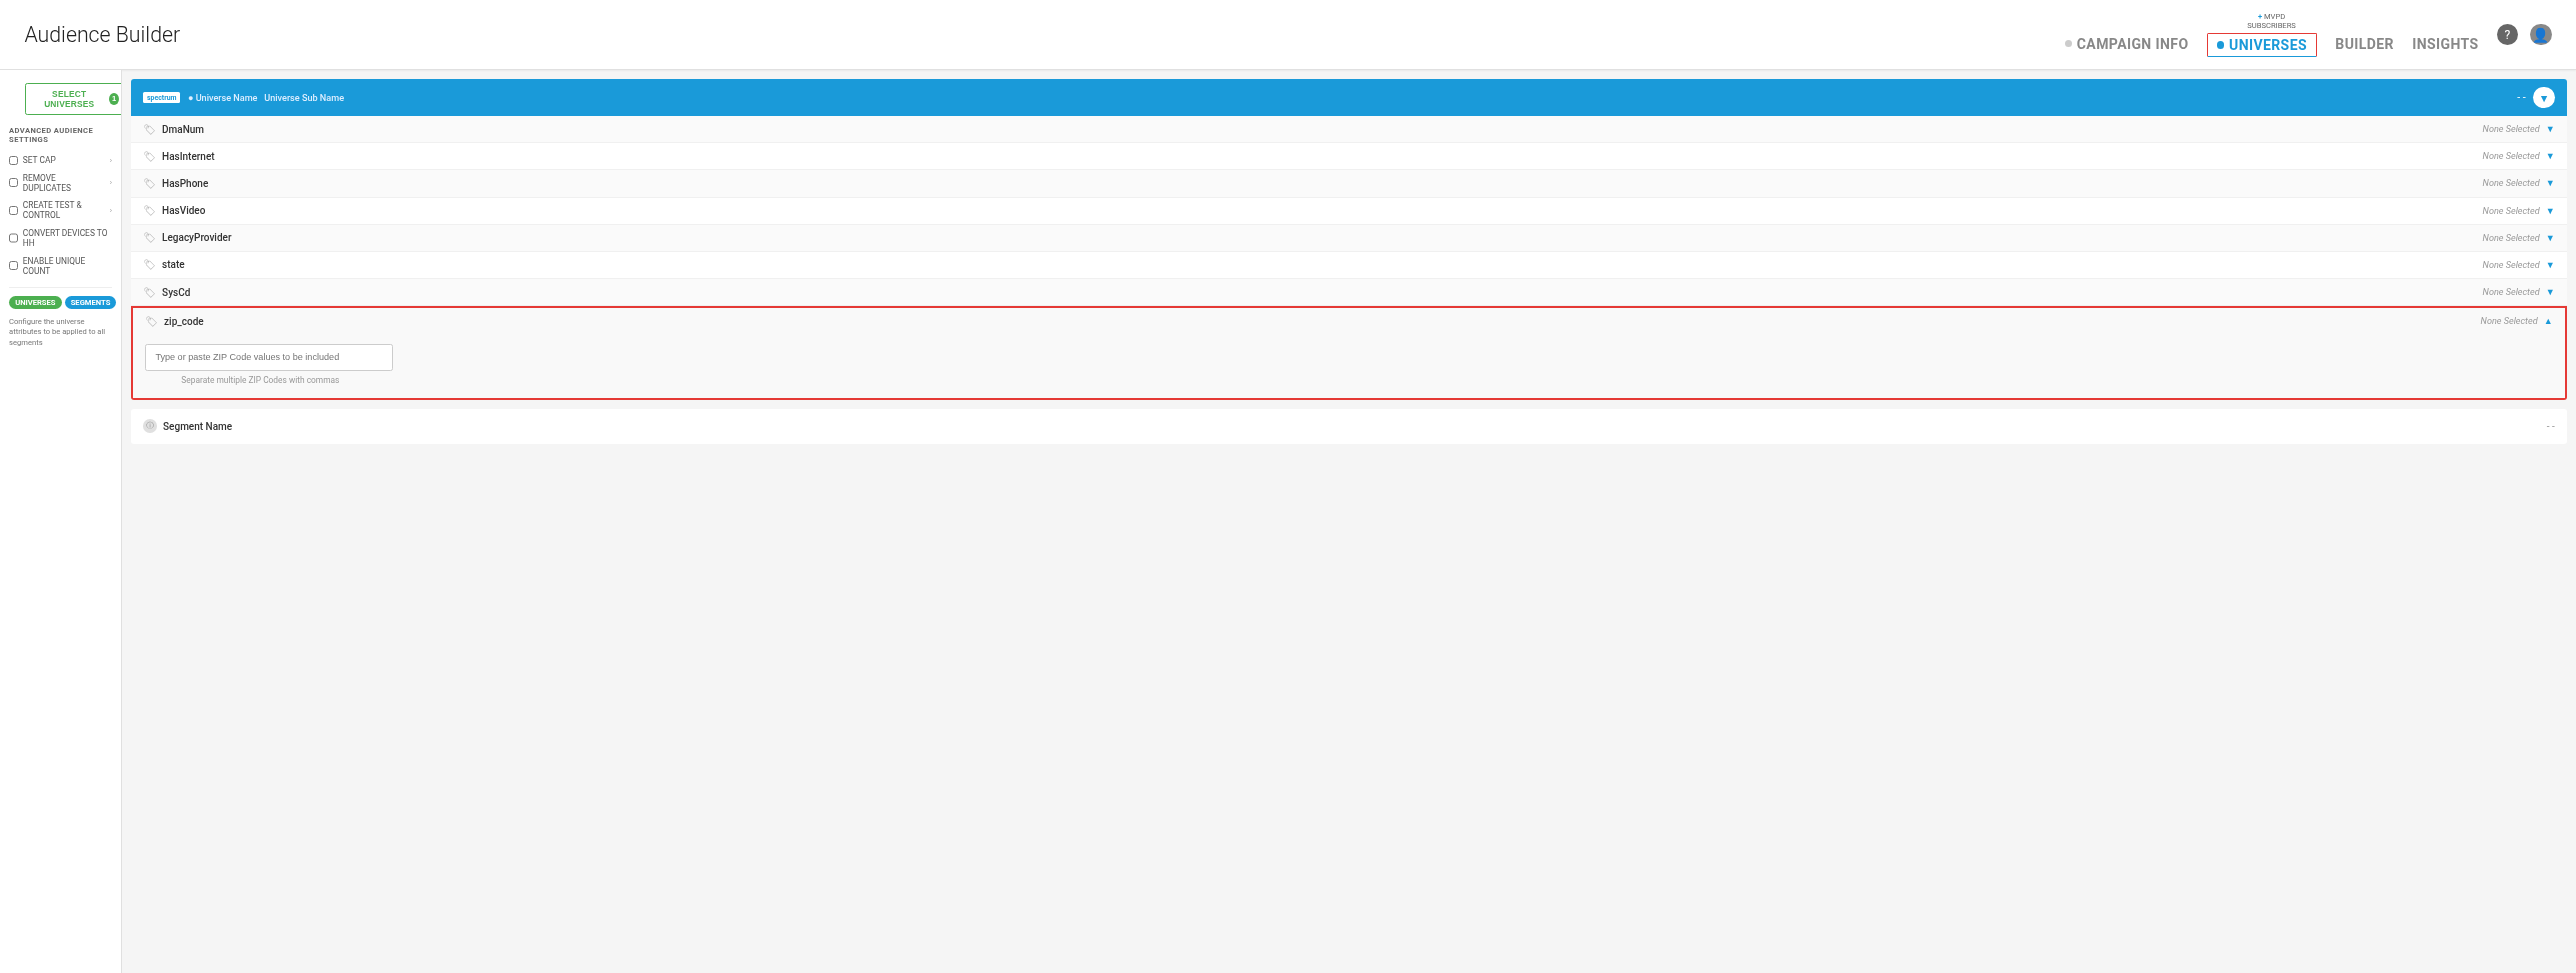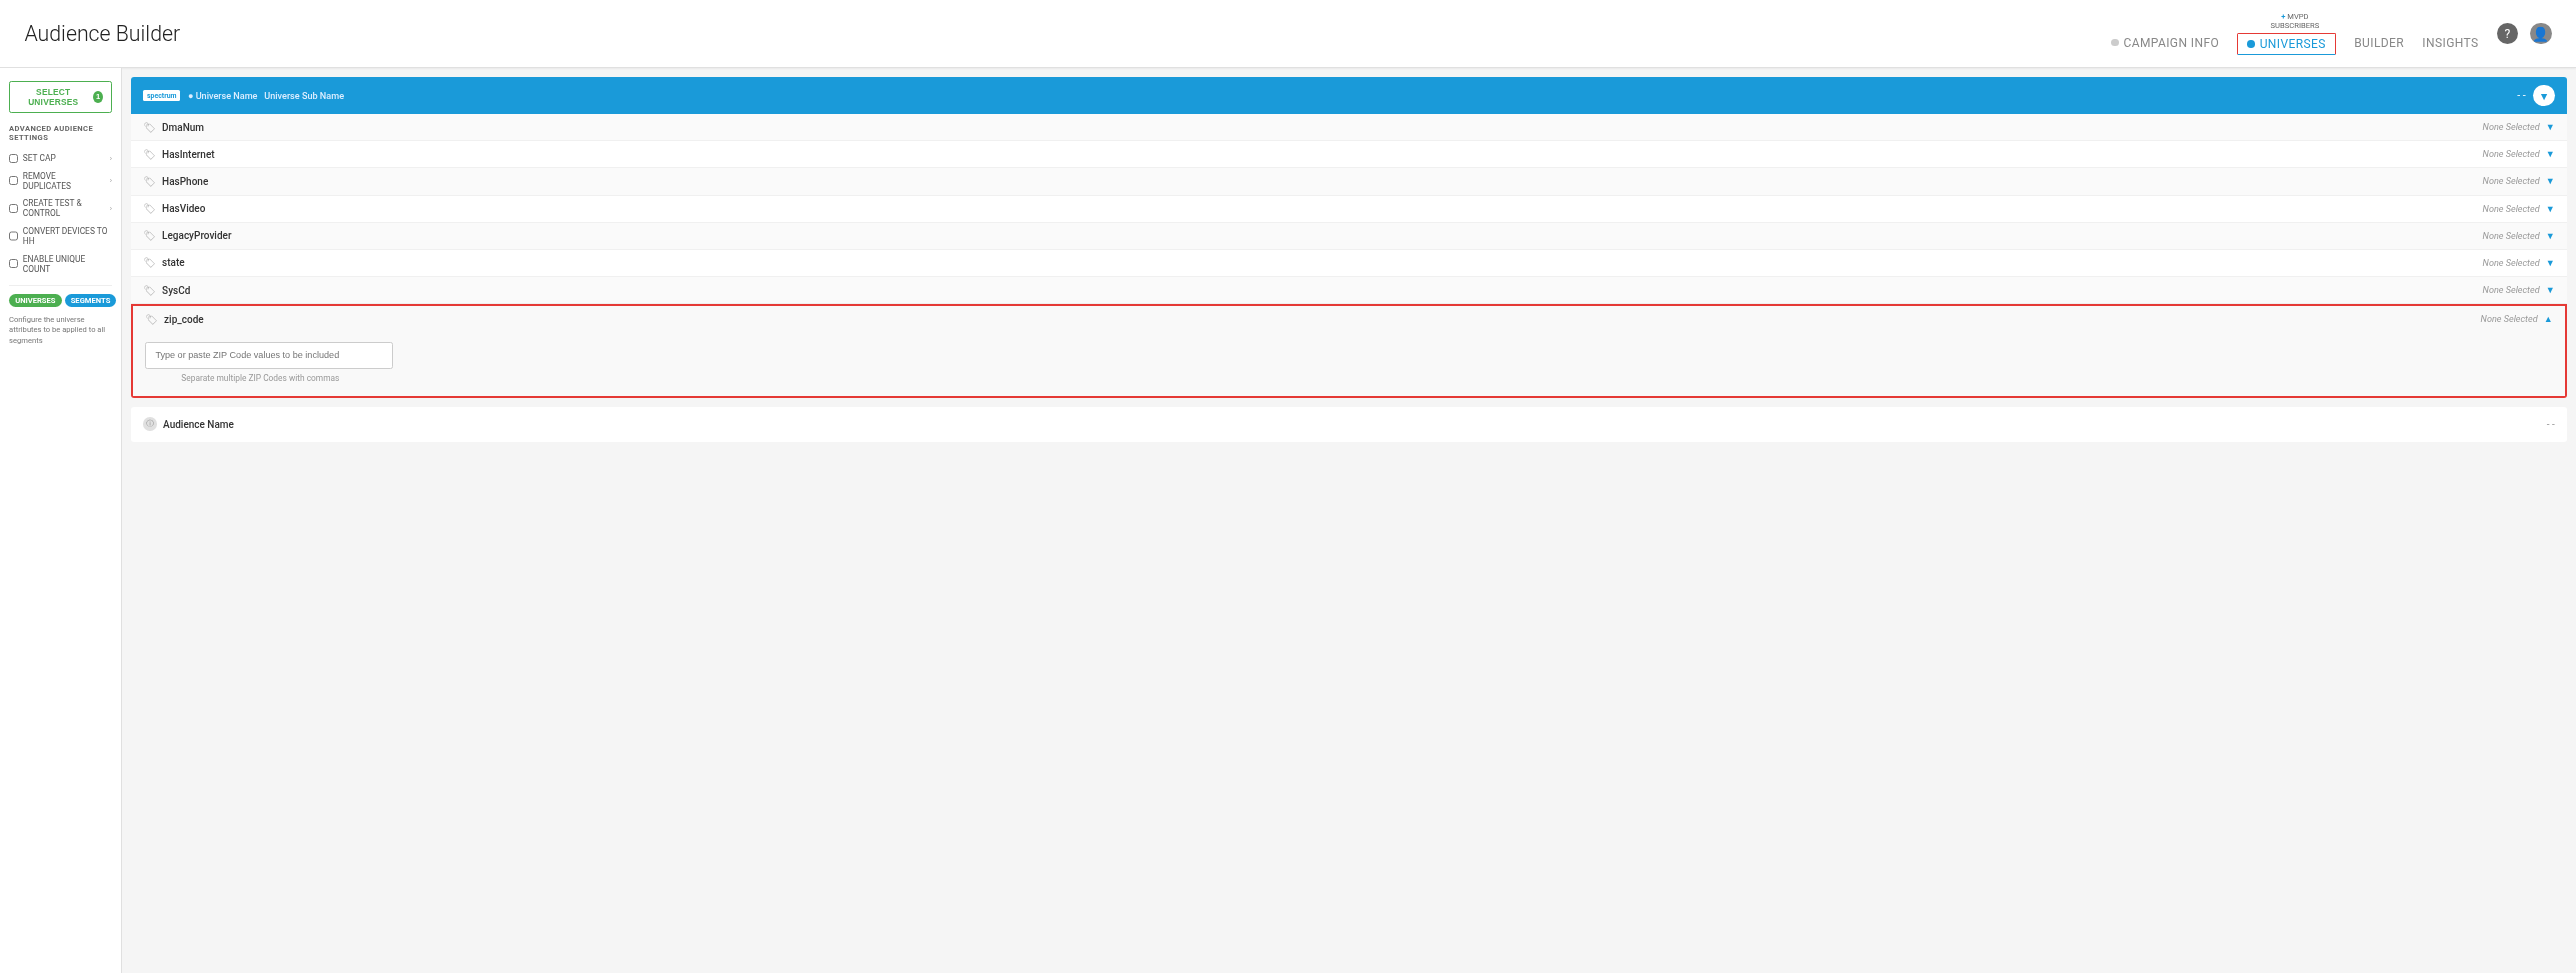--- a/index.html
+++ b/index.html
@@ -19,22 +19,22 @@
       font-size: 21.3px;
       font-weight: 300;
       color: #222;
     }
     .nav-tabs {
       display: flex;
       align-items: center;
       gap: 24.4px;
     }
     .nav-tab {
-      font-size: 12px;
-      font-weight: 400;
+      font-size: 14px;
+      font-weight: 700;
       color: #888;
       cursor: pointer;
       text-transform: uppercase;
       letter-spacing: 0.4px;
       padding-bottom: 3px;
       display: flex;
       align-items: center;
       gap: 4.6px;
     }
     .nav-tab.active {
@@ -98,20 +98,21 @@
       color: #4caf50;
       font-size: 8.4px;
       font-weight: 700;
       padding: 5.3px 7.6px;
       border-radius: 2.3px;
       cursor: pointer;
       text-transform: uppercase;
       letter-spacing: 0.2px;
       width: 100%;
       margin-bottom: 10.7px;
+      margin-left: 16px;
     }
     .select-universes-btn .badge {
       background: #4caf50;
       color: #fff;
       border-radius: 50%;
       width: 12.2px;
       height: 12.2px;
       font-size: 7.6px;
       display: flex;
       align-items: center;
@@ -545,20 +546,20 @@
           <input class="zip-input-area" type="text" placeholder="Type or paste ZIP Code values to be included" style="">
           <div class="zip-hint">Separate multiple ZIP Codes with commas</div>
         </div>
       </div>
 
     </div>
 
     <div class="segment-name-row">
       <div class="segment-name-left">
         <div class="segment-circle">ⓘ</div>
-        <span>Audience Name</span>
+        <span>Segment Name</span>
       </div>
       <span class="segment-dashes">- -</span>
     </div>
 
   </div>
 </div>
 
 
 </body></html>

